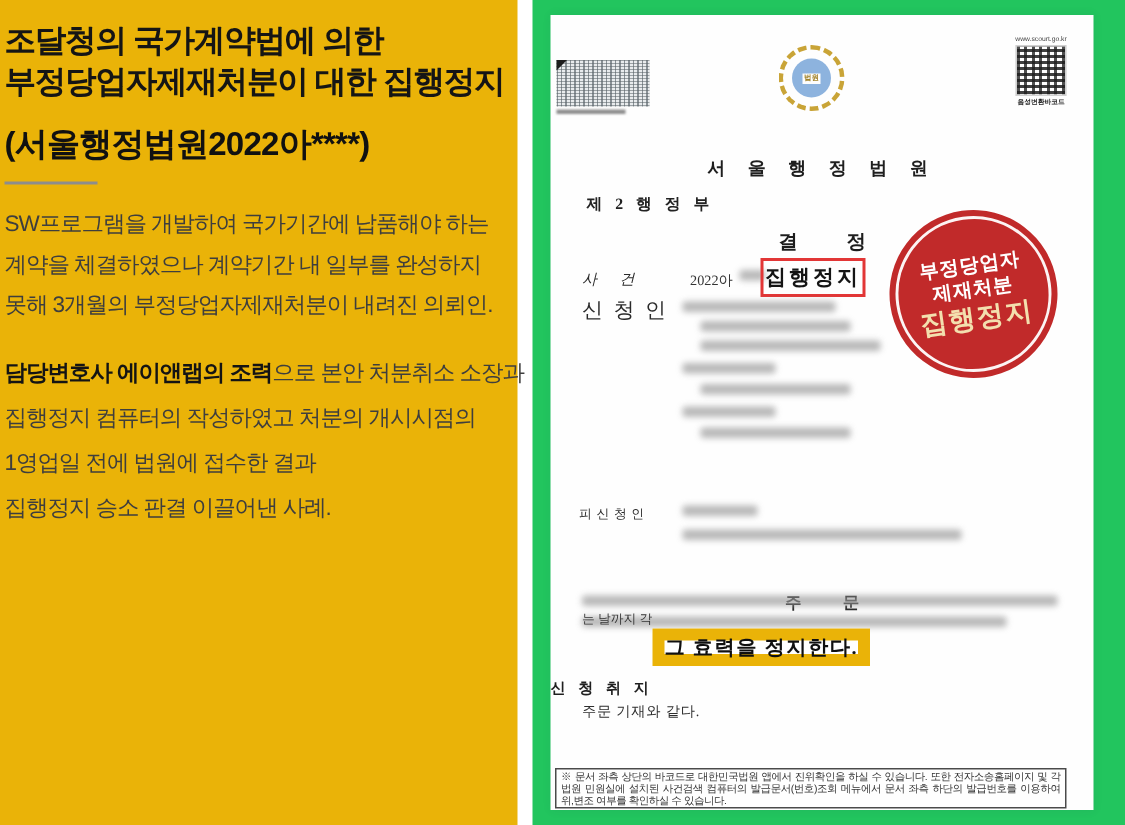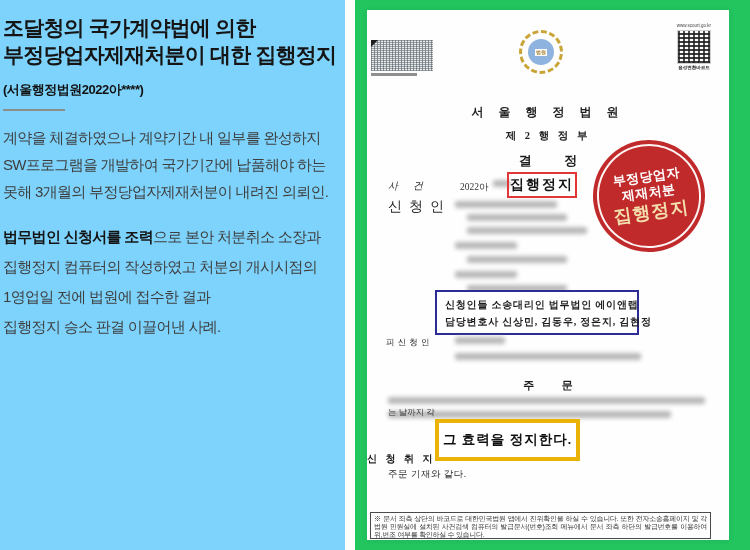--- a/index.html
+++ b/index.html
@@ -1,24 +1,24 @@
 <!DOCTYPE html>
 <html><head>
 <meta charset="utf-8">
 <style>
   * { margin:0; padding:0; box-sizing:border-box; }
   html,body { width:750px; height:550px; overflow:hidden; background:#ffffff;
     font-family:"Liberation Sans","DejaVu Sans",sans-serif; }
   .stage { position:relative; width:750px; height:550px; background:#ffffff; }
 
   
-  .left-panel { position:absolute; left:0; top:0; width:345px; height:550px; background:#7dd3fc;
+  .left-panel { position:absolute; left:0; top:0; width:345px; height:550px; background:#eab308;
     padding:14px 0 0 3px; }
   .title { font-size:21px; line-height:27px; font-weight:bold; color:#151515; letter-spacing:-0.8px; white-space:nowrap; }
-  .case-ref { margin-top:13px; font-size:13px; font-weight:bold; color:#111; letter-spacing:-0.5px; }
+  .case-ref { margin-top:13px; font-size:22px; font-weight:bold; color:#111; letter-spacing:-0.5px; }
   .divider { margin-top:10px; width:62px; height:2px; background:#8d8d8d; }
   .para { margin-top:13px; font-size:15px; line-height:27px; color:#3e3e3e; letter-spacing:-0.7px; }
   .para div { white-space:nowrap; }
   .para2 { margin-top:17px; line-height:30px; }
   .para2 b { color:#141414; }
 
   
   .doc-panel { position:absolute; left:355px; top:0; width:395px; height:550px; background:#22c55e; }
   .doc { position:absolute; left:12px; top:10px; width:362px; height:530px; background:#fefefe;
     box-shadow:0 0 6px rgba(40,60,90,0.10);
@@ -44,22 +44,22 @@
   .qr-caption { font-size:4.5px; line-height:6px; color:#444; font-family:"Liberation Sans",sans-serif; white-space:nowrap; }
   .qr { margin:1px auto; width:34px; height:34px; background-color:#e8e8e8;
     background-image:repeating-linear-gradient(0deg,rgba(30,30,30,.85) 0 2px,transparent 2px 4px),
                      repeating-linear-gradient(90deg,rgba(40,40,40,.8) 0 2px,rgba(255,255,255,.95) 2px 5px);
     border:1px solid #d0d0d0; }
   .qr-caption-bottom { font-size:4.5px; line-height:6px; color:#222; font-family:"Liberation Sans",sans-serif;
     font-weight:bold; white-space:nowrap; }
 
   .court-name { left:0; top:94px; width:100%; text-align:center; font-size:12px; font-weight:bold;
     letter-spacing:6px; color:#1f1f1f; }
-  .division { left:0; top:119px; width:100%; text-align:center; font-size:10.5px; font-weight:bold;
-    letter-spacing:3px; color:#222; }
+  .division { left:0; top:119px; width:100%; text-align:left; font-size:10.5px; font-weight:bold;
+    letter-spacing:3px; color:#222;padding-left:24px; }
   .decision-heading { left:0; top:142px; width:100%; text-align:center; font-size:13px; font-weight:bold; color:#1d1d1d; }
 
   .case-label { left:21px; top:169px; font-size:10px; color:#2a2a2a;font-style:italic; }
   .case-number { left:93px; top:171px; font-size:9.5px; color:#333; }
   .case-blob { left:126px; top:170px; width:17px; height:9px; }
   .case-type-box { left:140px; top:162px; width:70px; height:26px; border:2px solid #e23636;
     display:flex; align-items:center; justify-content:center;
     font-size:14px; font-weight:bold; letter-spacing:2px; color:#141414; }
   .applicant-label { left:21px; top:188px; font-size:14px; color:#2a2a2a; }
 
@@ -73,23 +73,23 @@
   .stamp .s1 { color:#ffffff; font-size:13px; line-height:16px; font-weight:bold; letter-spacing:.5px; }
   .stamp .s3 { color:#f3dfae; font-size:18px; line-height:22px; font-weight:bold; letter-spacing:1px; }
 
   .attorney-box { left:68px; top:280px; width:204px; height:45px; border:2px solid #2c2c96;
     padding:4px 8px 0; background:#fff; }
   .attorney-box div { font-size:10px; line-height:17px; font-weight:bold; color:#1e1e1e;
     letter-spacing:.8px; white-space:nowrap; }
 
   .respondent-label { left:19px; top:327px; font-size:8.5px; color:#2a2a2a; letter-spacing:.5px; }
 
-  .order-heading { left:0; top:368px; width:100%; text-align:center; font-size:11px; font-weight:bold; color:#1d1d1d; }
+  .order-heading { left:0; top:384px; width:100%; text-align:center; font-size:11px; font-weight:bold; color:#1d1d1d; }
   .order-fragment { left:21px; top:397px; font-size:8.5px; color:#333; white-space:nowrap; }
-  .order-box { left:68px; top:409px; width:145px; height:42px; border:4px solid #eab308; background:#fff;
+  .order-box { left:68px; top:409px; width:145px; height:25px; border:8px solid #eab308; background:#fff;
     display:flex; align-items:center; justify-content:center;
     font-size:13.5px; font-weight:bold; letter-spacing:1px; color:#101010; white-space:nowrap; }
   .purpose-heading { left:0; top:442px; width:100%; text-align:left; font-size:10px; font-weight:bold;
     letter-spacing:3px; color:#1f1f1f; }
   .purpose-text { left:21px; top:458px; font-size:9.5px; color:#2e2e2e; letter-spacing:.5px; }
 
   .footer-box { left:3px; top:502px; width:341px; height:27px; border:1px solid #4a4a4a;
     padding:2px 3px; font-size:7px; line-height:8.2px; color:#333; letter-spacing:-0.3px;
     font-family:"Liberation Sans",sans-serif; text-align:justify; overflow:hidden; }
 </style>
@@ -99,26 +99,26 @@
 <div class="stage">
 
   <div class="left-panel">
     <div class="title">
       <div>조달청의 국가계약법에 의한</div>
       <div>부정당업자제재처분이 대한 집행정지</div>
     </div>
     <div class="case-ref">(서울행정법원2022아****)</div>
     <div class="divider"></div>
     <div class="para">
+      <div>SW프로그램을 개발하여 국가기간에 납품해야 하는</div>
       <div>계약을 체결하였으나 계약기간 내 일부를 완성하지</div>
-      <div>SW프로그램을 개발하여 국가기간에 납품해야 하는</div>
       <div>못해 3개월의 부정당업자제재처분이 내려진 의뢰인.</div>
     </div>
     <div class="para para2">
-      <div><b>법무법인 신청서를 조력</b><span>으로 본안 처분취소 소장과</span></div>
+      <div><b>담당변호사 에이앤랩의 조력</b><span>으로 본안 처분취소 소장과</span></div>
       <div>집행정지 컴퓨터의 작성하였고 처분의 개시시점의</div>
       <div>1영업일 전에 법원에 접수한 결과</div>
       <div>집행정지 승소 판결 이끌어낸 사례.</div>
     </div>
   </div>
 
   <div class="doc-panel">
     <div class="doc">
 
       <div class="abs barcode2d"></div>
@@ -154,24 +154,20 @@
       <div class="abs redact" style="left:100px;top:246px;width:100px;"></div>
       <div class="abs redact" style="left:88px;top:261px;width:62px;"></div>
       <div class="abs redact" style="left:100px;top:275px;width:100px;"></div>
 
       <div class="abs stamp">
         <div class="s1">부정당업자</div>
         <div class="s1">제재처분</div>
         <div class="s3">집행정지</div>
       </div>
 
-      <div class="abs attorney-box">
-        <div>신청인들 소송대리인 법무법인 에이앤랩</div>
-        <div>담당변호사 신상민, 김동우, 정은지, 김현정</div>
-      </div>
 
       <div class="abs respondent-label">피 신 청 인</div>
       <div class="abs redact" style="left:88px;top:327px;width:50px;"></div>
       <div class="abs redact" style="left:88px;top:343px;width:186px;"></div>
 
       <div class="abs order-heading">주&nbsp;&nbsp;&nbsp;&nbsp;&nbsp;&nbsp;&nbsp;&nbsp;&nbsp;&nbsp;문</div>
       <div class="abs redact" style="left:21px;top:387px;width:317px;"></div>
       <div class="abs redact" style="left:21px;top:401px;width:283px;"></div>
 
       <div class="abs order-fragment">는 날까지 각</div>

